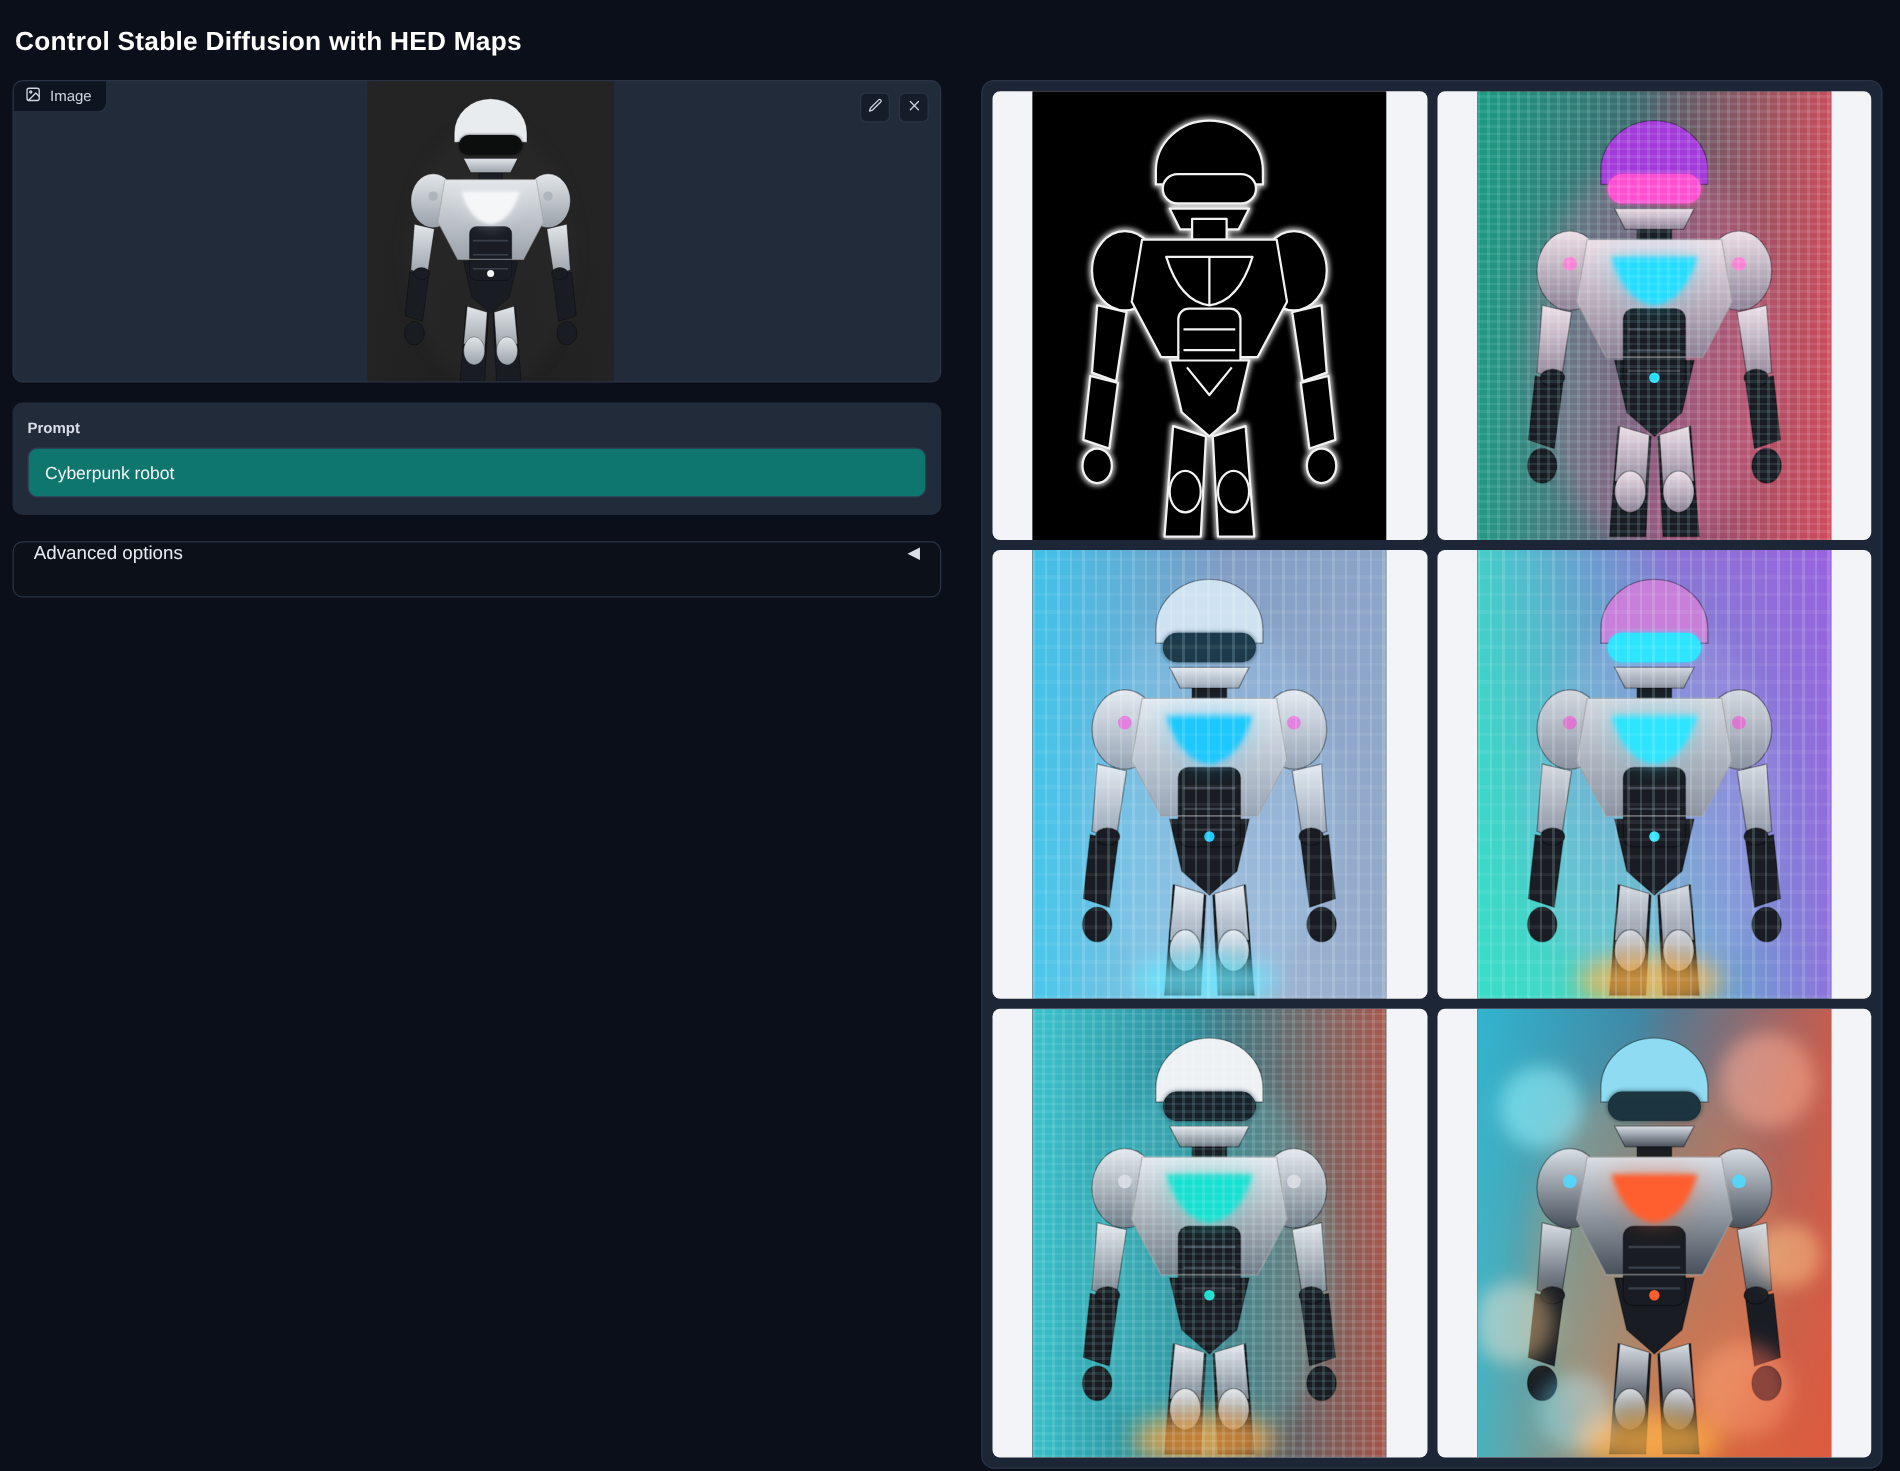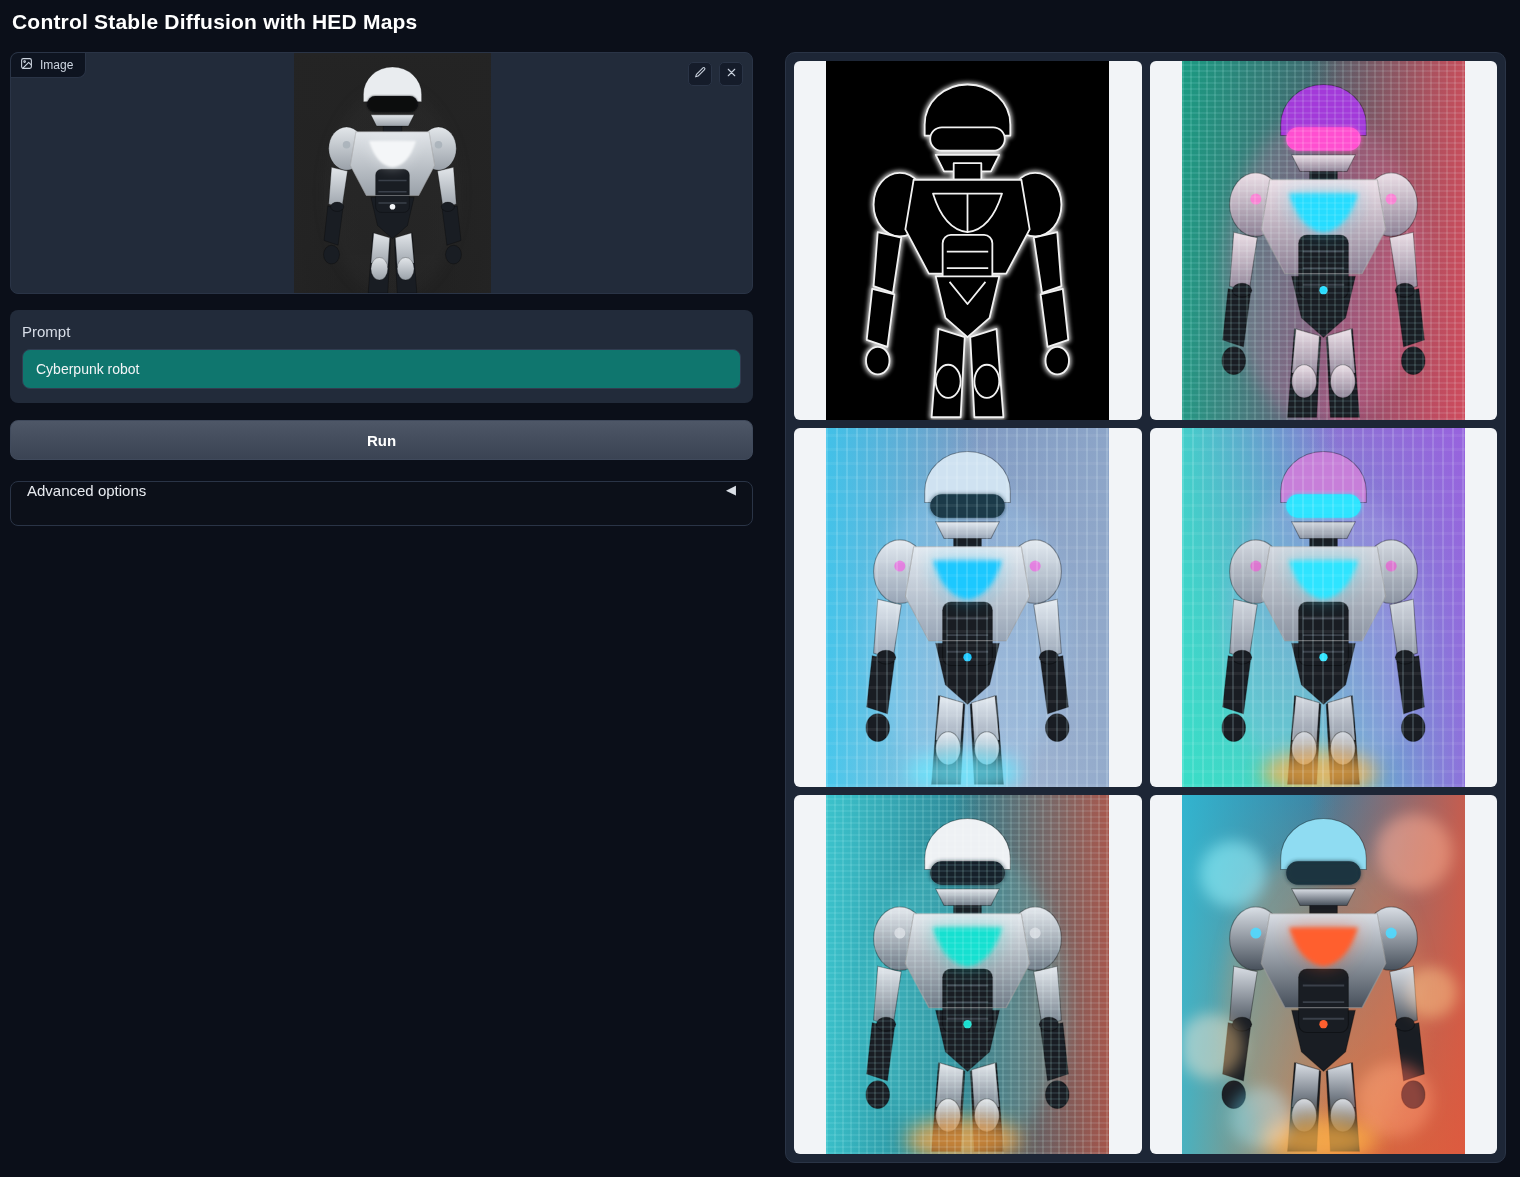--- a/index.html
+++ b/index.html
@@ -3,21 +3,21 @@
 <meta charset="utf-8">
 <style>
   html,body{margin:0;padding:0;}
   body{
     width:1520px;height:1177px;
     background:#0b0f19;
     font-family:"Liberation Sans",sans-serif;
     color:#f3f4f6;
     overflow:hidden;
   }
-  .app{padding:4px 14px 0 10px;}
+  .app{padding:16px 14px 0 10px;}
   .page-title{font-size:21px;font-weight:700;margin:6px 0 18px 2px;letter-spacing:.2px;color:#ffffff;}
   .layout{display:flex;gap:32px;align-items:flex-start;}
   .left-col{width:743px;flex:0 0 743px;display:flex;flex-direction:column;}
 
   
   .image-block{
     position:relative;height:240px;border-radius:8px;overflow:hidden;
     background:#222b3a;border:1px solid #2a3446;
   }
   .block-label{
@@ -33,21 +33,21 @@
     width:24px;height:24px;border-radius:5px;cursor:pointer;padding:0;
     background:#151c2a;border:1px solid #2a3446;color:#c8d0dc;
     display:flex;align-items:center;justify-content:center;
   }
   .icon-btn svg{width:13px;height:13px;stroke:#c8d0dc;}
   .input-photo{position:absolute;left:283px;top:0;width:197px;height:240px;background:#232323;}
   .input-photo svg{width:100%;height:100%;display:block;}
 
   
   .panel{background:#222b3a;border-radius:8px;padding:13px 12px 14px;margin-top:16px;}
-  .field-label{font-size:15px;color:#d8dee8;display:block;margin-bottom:9px;}
+  .field-label{font-size:12px;color:#d8dee8;display:block;margin-bottom:9px;font-weight:bold;}
   .prompt-input{
     width:100%;box-sizing:border-box;height:40px;
     background:#0f766e;border:1px solid #313c50;border-radius:8px;
     padding:0 13px;color:#f3f4f6;font-size:14px;font-family:inherit;outline:none;
   }
 
   
   .run-btn{
     width:100%;height:40px;margin-top:17px;cursor:pointer;
     border:1px solid #404a5c;border-radius:8px;
@@ -204,21 +204,20 @@
     <path d="M66 86L144 86L150 122L133 154L77 154L60 122Z" fill="none" stroke="rgba(255,255,255,.35)" stroke-width="1"></path>
   </svg>
           </div>
       </div>
 
       <div class="panel">
         <label class="field-label">Prompt</label>
         <input class="prompt-input" type="text" value="Cyberpunk robot" style="">
       </div>
 
-      <button class="run-btn">Run</button>
 
       <div class="accordion">
         <span>Advanced options</span>
         <span class="acc-arrow">◀</span>
       </div>
 
     </div>
 
     <div class="gallery" id="gallery">
         <div class="cell">

